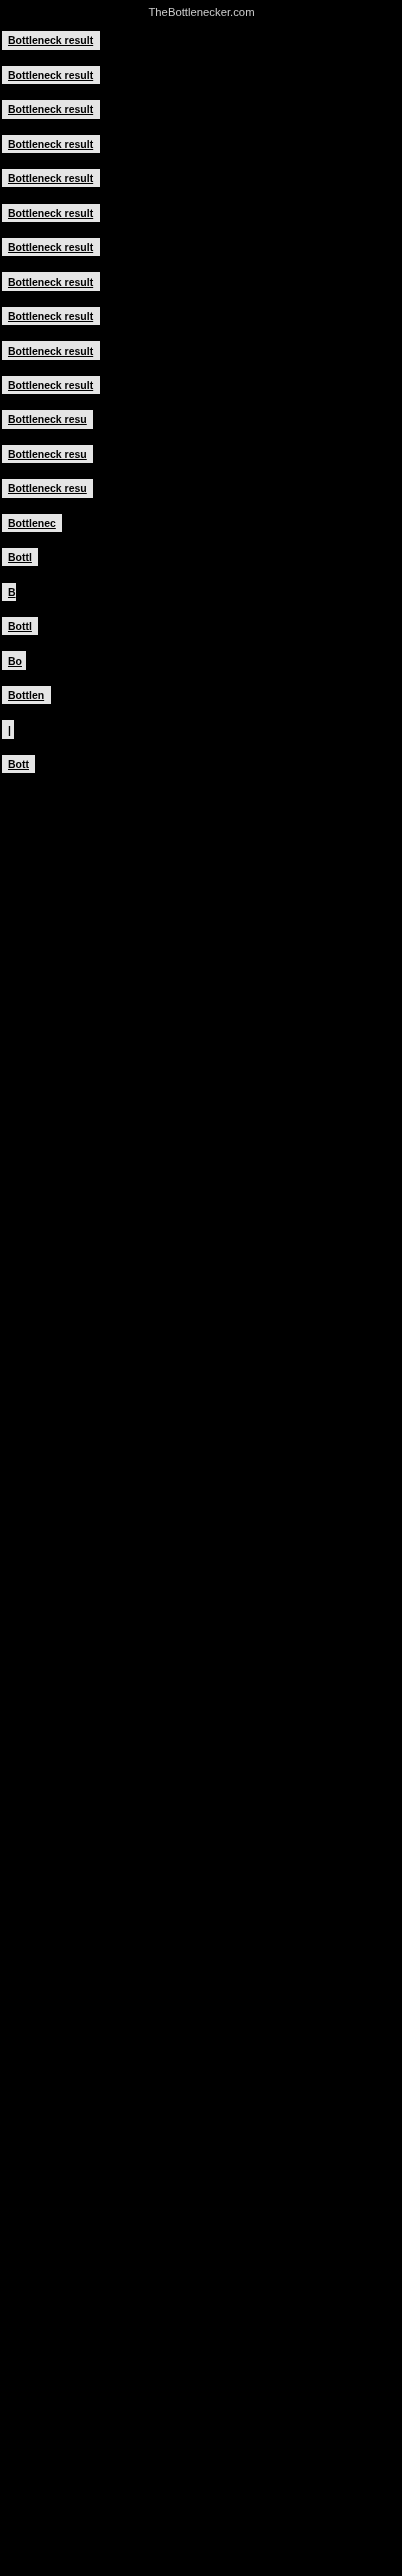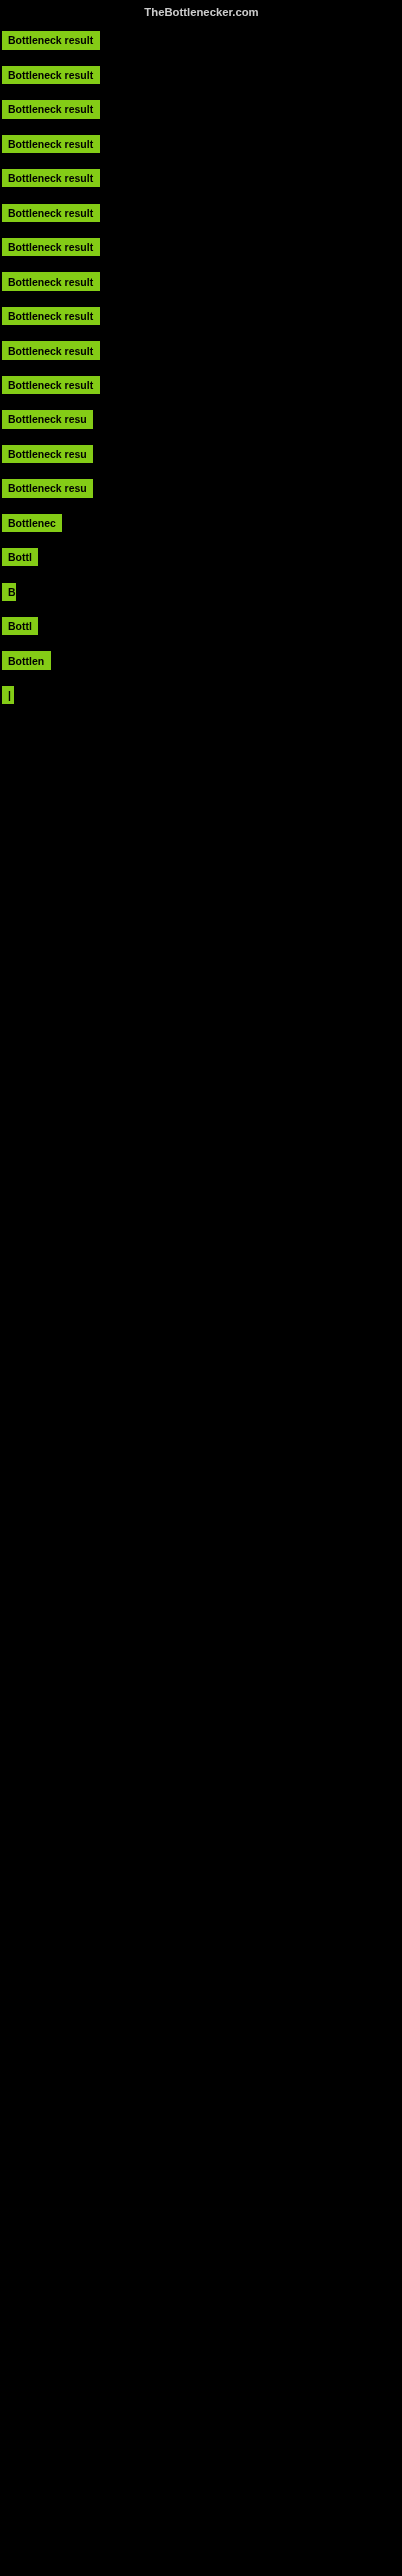--- a/index.html
+++ b/index.html
@@ -14,32 +14,33 @@
       min-height: 2576px;
       font-family: Arial, sans-serif;
       position: relative;
     }
 
     .site-title {
       color: #cccccc;
       font-size: 11.3px;
       text-align: center;
       padding: 6.4px 0 3.2px 0;
-      font-weight: bold;
+      font-weight: normal;
     }
 
     .bottleneck-label {
       display: inline-block;
-      background-color: #84cc16;
+      background-color: #e5e5e5;
       color: #000000;
       font-size: 10.5px;
       font-weight: bold;
       padding: 3.2px 6.4px;
       margin-left: 1.6px;
       white-space: nowrap;
+      text-decoration: underline;
     }
 
     .row {
       padding: 9.7px 0 6.4px 0;
       display: flex;
       align-items: center;
     }
   </style>
 </head>
 <body>
@@ -95,19 +96,25 @@
     <div class="row">
       <span class="bottleneck-label" style="max-width: 40px; overflow: hidden;">Bottl</span>
     </div>
     <div class="row">
       <span class="bottleneck-label" style="max-width: 14.5px; overflow: hidden;">B</span>
     </div>
     <div class="row">
       <span class="bottleneck-label" style="max-width: 40px; overflow: hidden;">Bottl</span>
     </div>
     <div class="row">
+      <span class="bottleneck-label" style="max-width: 24px; overflow: hidden;">Bo</span>
+    </div>
+    <div class="row">
       <span class="bottleneck-label" style="max-width: 58px; overflow: hidden;">Bottlen</span>
     </div>
     <div class="row">
       <span class="bottleneck-label" style="max-width: 8px; overflow: hidden;">|</span>
     </div>
+    <div class="row">
+      <span class="bottleneck-label" style="max-width: 36px; overflow: hidden;">Bott</span>
+    </div>
   </div>
 
 
 </body></html>

